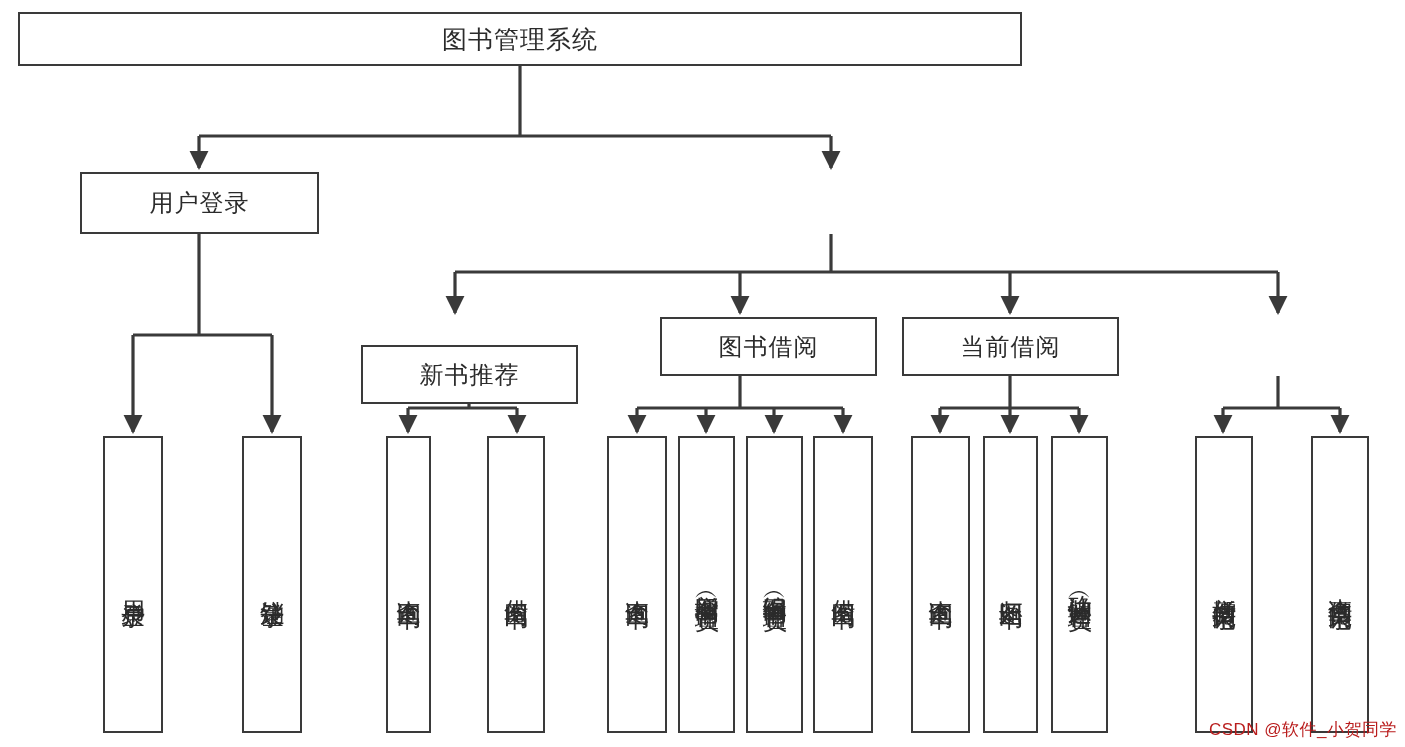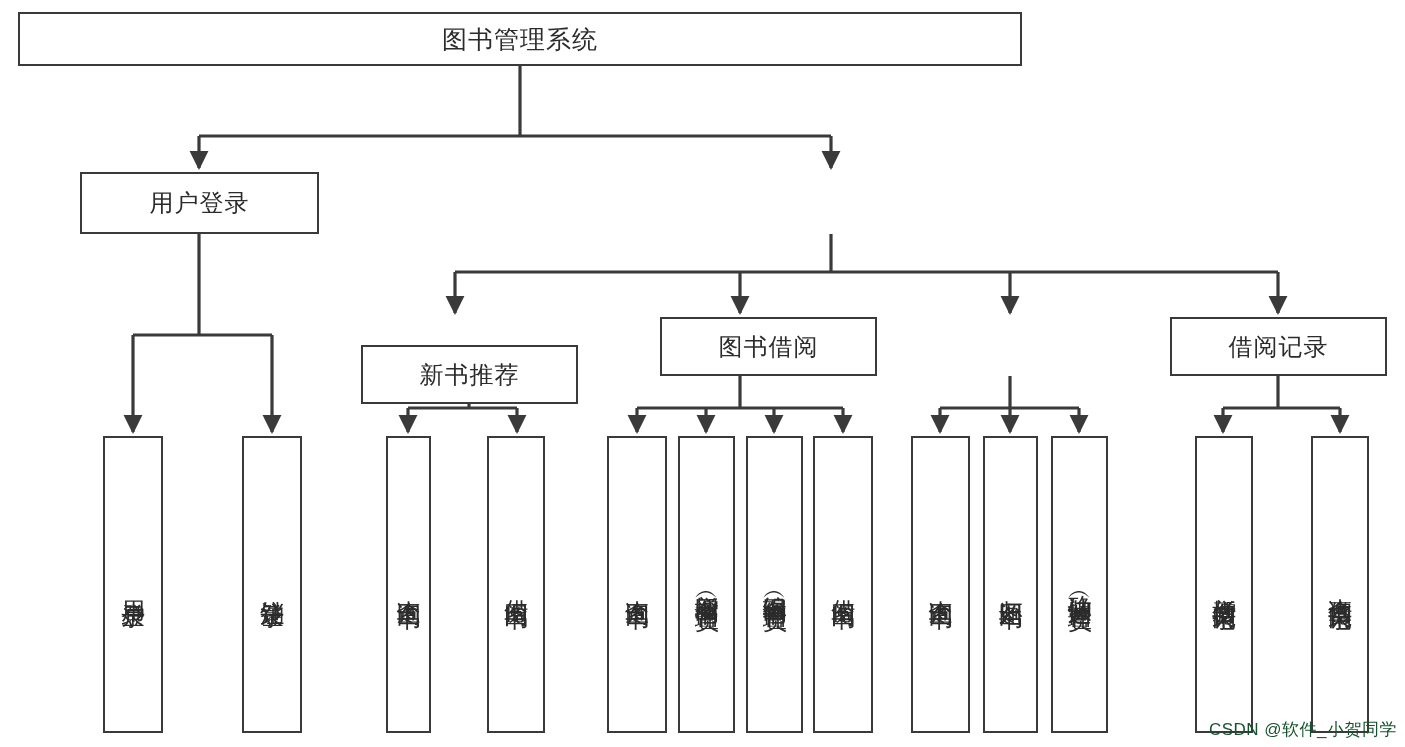--- a/index.html
+++ b/index.html
@@ -52,21 +52,21 @@
     line-height: 1.18;
     letter-spacing: 2px;
     padding: 6px 0;
     white-space: nowrap;
   }
   .watermark {
     position: absolute;
     right: 8px;
     bottom: 6px;
     font-size: 17px;
-    color: #14532d;
+    color: #b91c1c;
     letter-spacing: 0.5px;
     z-index: 5;
     white-space: nowrap;
   }
 </style>
 </head>
 <body>
 
 <div id="diagram-root">
 
@@ -119,21 +119,21 @@
       <path d="M 1340 408 L 1340 432" marker-end="url(#arrow)"></path>
     </g>
   </svg>
 
   <div class="node node-h node-root" style="left:18px; top:12px; width:1004px; height:54px;">图书管理系统</div>
 
   <div class="node node-h" style="left:80px; top:172px; width:239px; height:62px;">用户登录</div>
 
   <div class="node node-h" style="left:361px; top:317px; width:217px; height:59px;margin-top:28px;">新书推荐</div>
   <div class="node node-h" style="left:660px; top:317px; width:217px; height:59px;">图书借阅</div>
-  <div class="node node-h" style="left:1170px; top:317px; width:217px; height:59px;">借阅记录</div>
+  <div class="node node-h" style="left:902px; top:317px; width:217px; height:59px;">当前借阅</div>
 
   <div class="node node-v" style="left:103px; top:436px; width:60px; height:297px;">用户登录</div>
   <div class="node node-v" style="left:242px; top:436px; width:60px; height:297px;">注销登录</div>
 
   <div class="node node-v" style="left:386px; top:436px; width:45px; height:297px;">查询图书</div>
   <div class="node node-v" style="left:487px; top:436px; width:58px; height:297px;">借阅图书</div>
 
   <div class="node node-v" style="left:607px; top:436px; width:60px; height:297px;">查询图书</div>
   <div class="node node-v" style="left:678px; top:436px; width:57px; height:297px;">新增图书（管理员）</div>
   <div class="node node-v" style="left:746px; top:436px; width:57px; height:297px;">编辑图书（管理员）</div>

